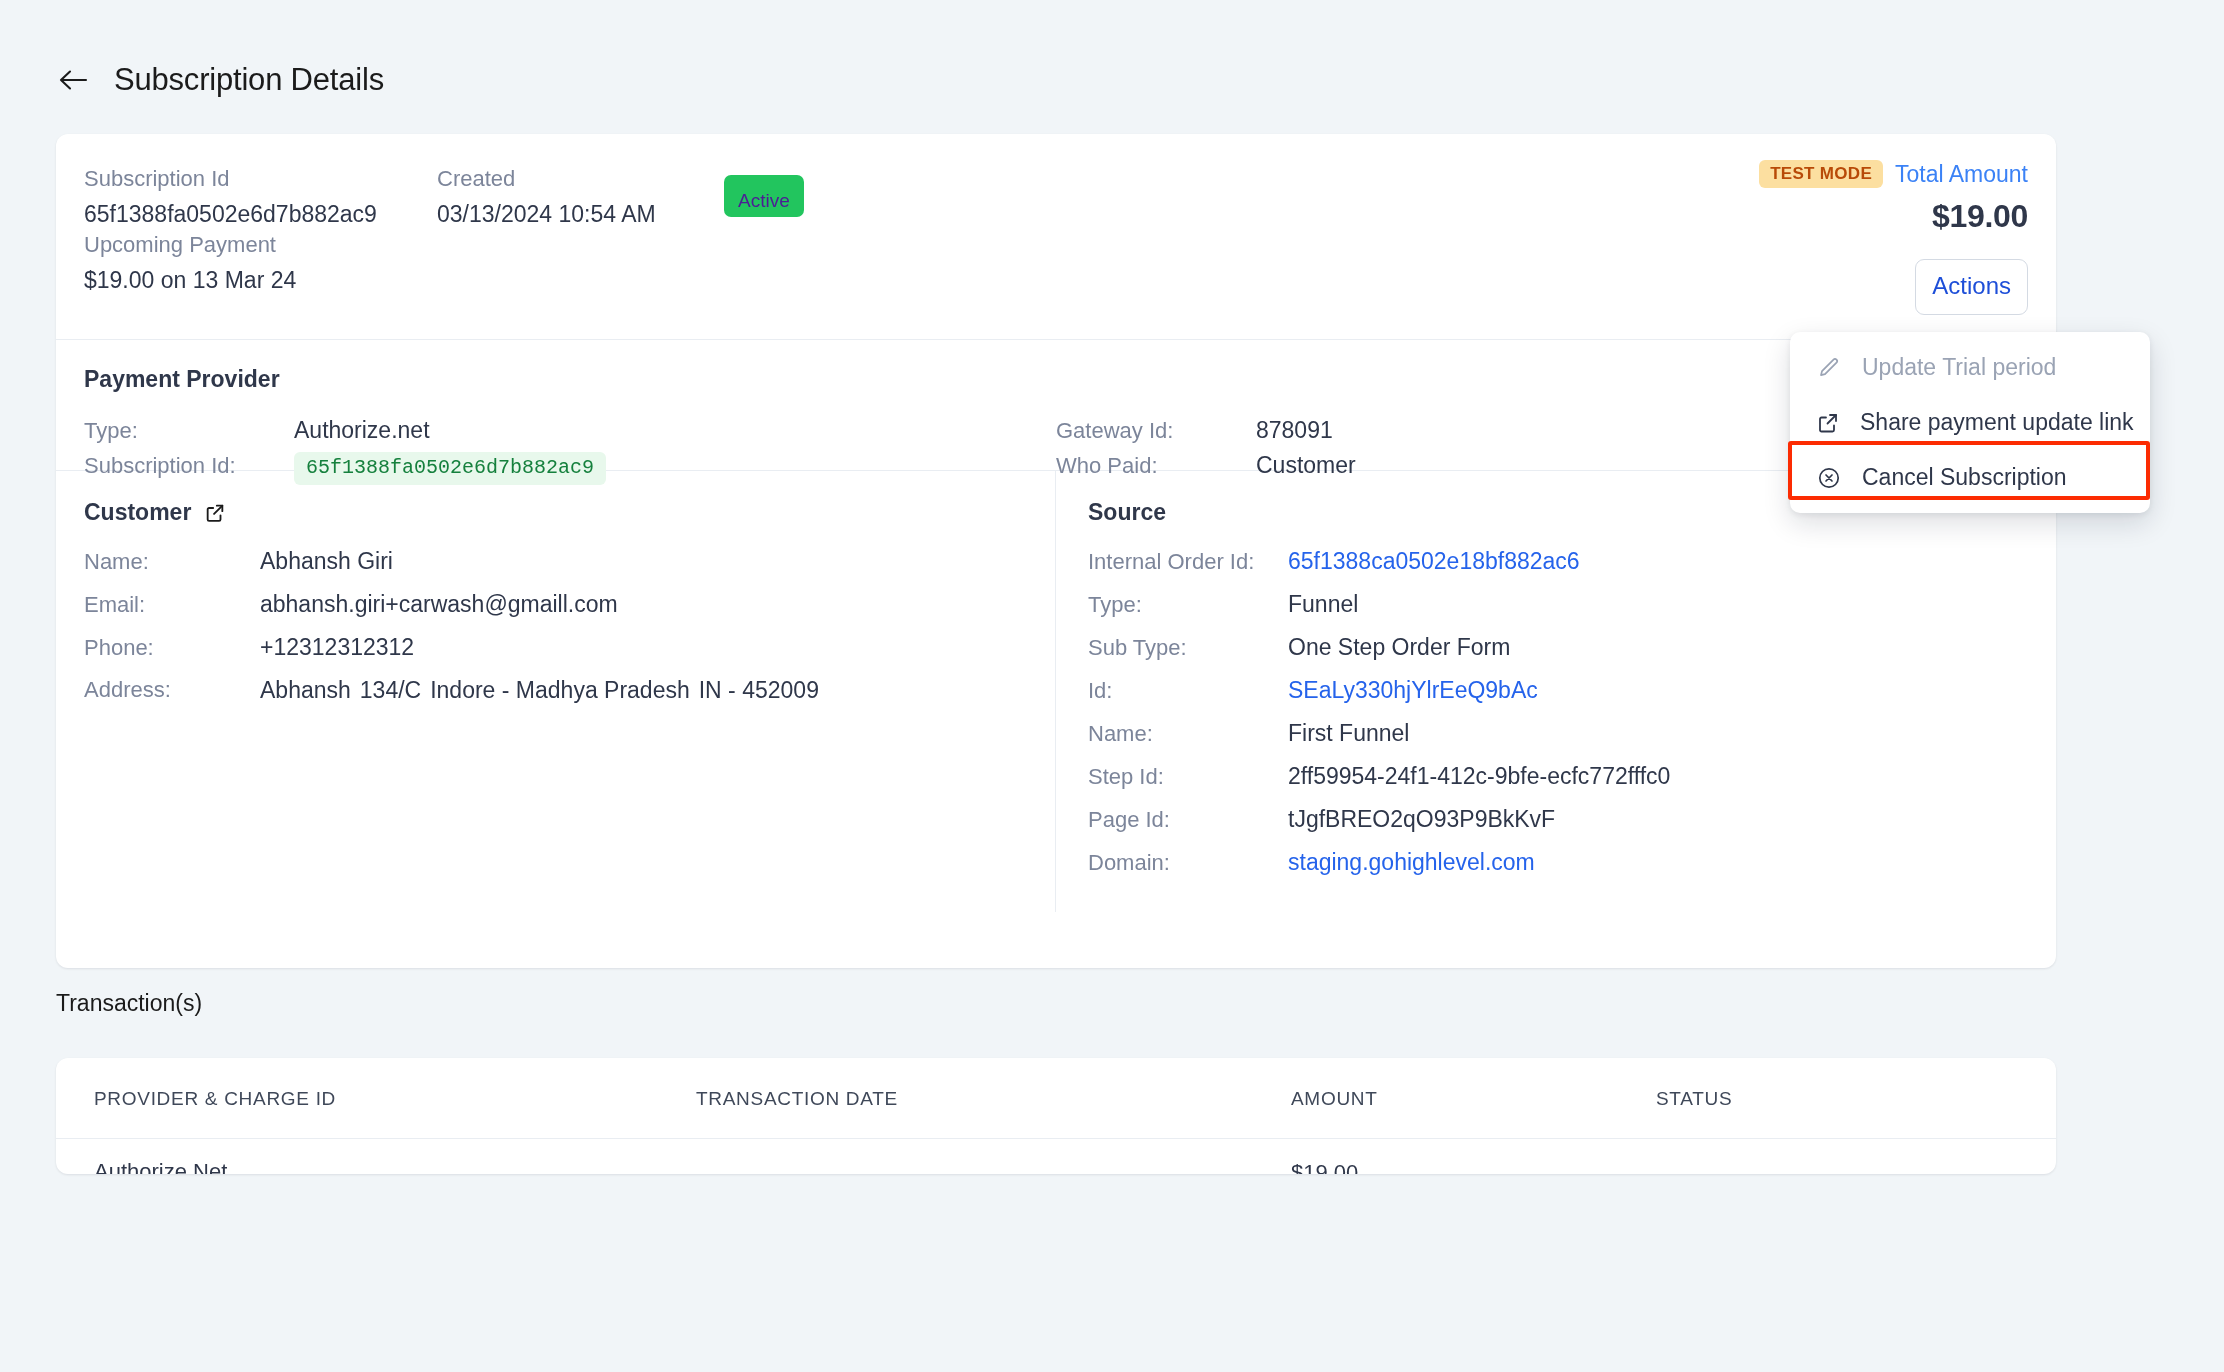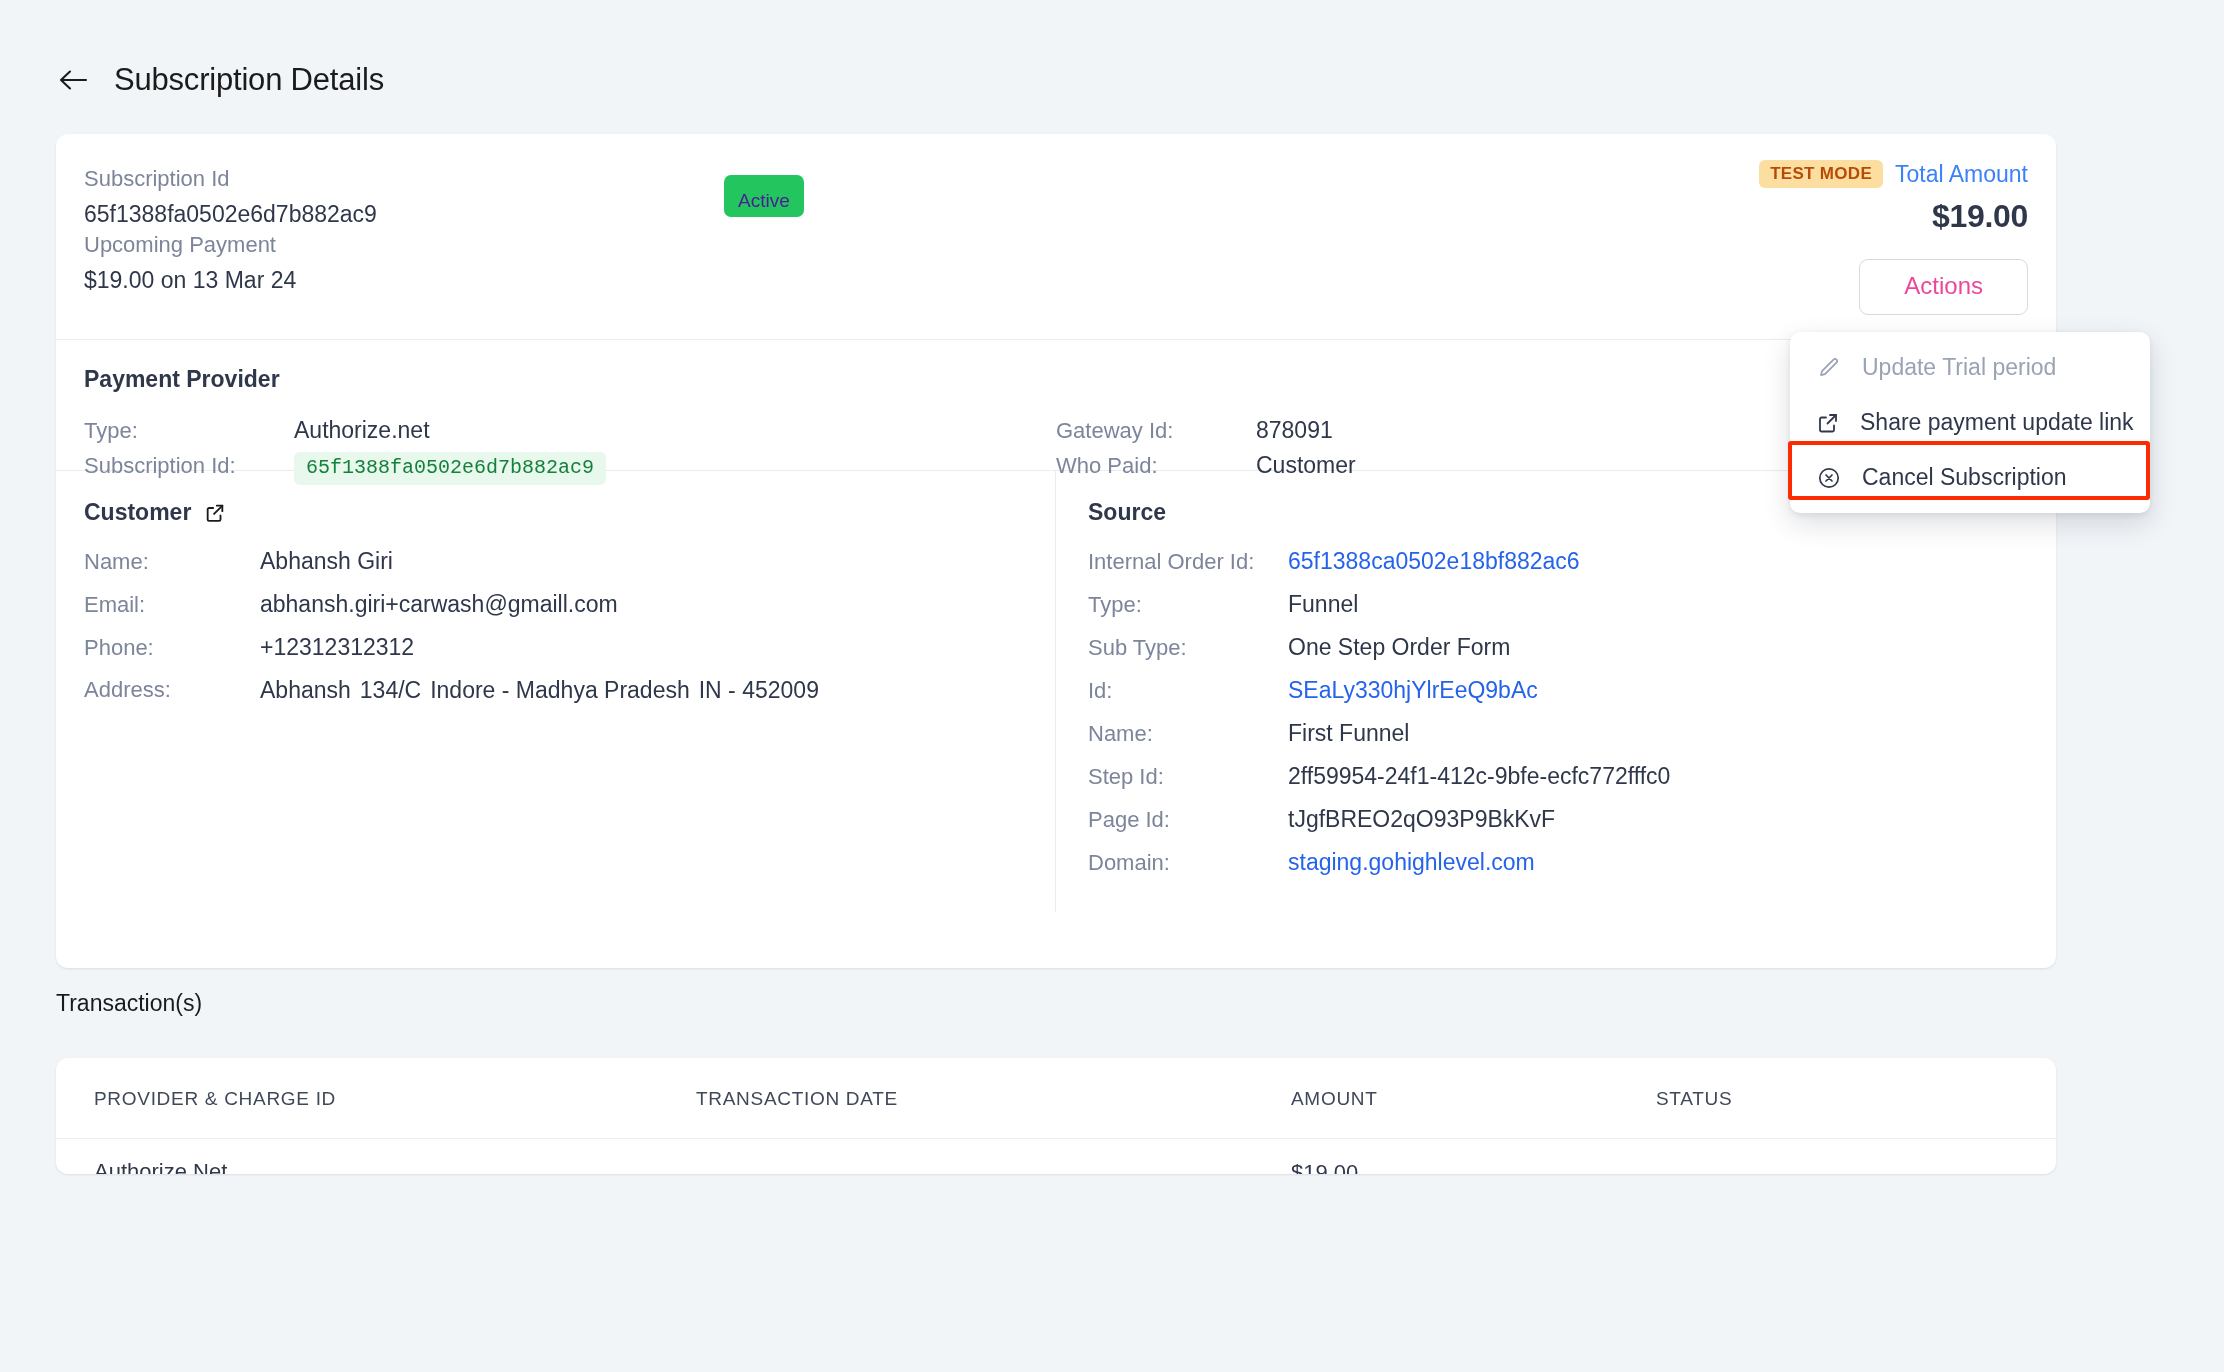--- a/index.html
+++ b/index.html
@@ -117,23 +117,23 @@
     font-weight: 700;
     color: #2f374a;
     letter-spacing: -0.3px;
   }
   .actions-btn {
     margin-top: 24px;
     display: inline-block;
     border: 1px solid #d4dae3;
     border-radius: 9px;
     background: #ffffff;
-    color: #ec4899;
+    color: #1d4ed8;
     font-size: 24px;
-    padding: 12px 44px 14px;
+    padding: 12px 16px 14px;
     cursor: pointer;
     font-family: inherit;
   }
 
   
   .divider-h { border-top: 1px solid #e9edf2; }
 
   .pp-section { position: relative; height: 130px; }
   .pp-title {
     position: absolute; left: 28px; top: 26px;
@@ -308,20 +308,24 @@
 
   <div class="card" id="summary-card">
 
     <div class="summary-top">
 
       <div class="blk-subid">
         <div class="field-label">Subscription Id</div>
         <div class="field-value">65f1388fa0502e6d7b882ac9</div>
       </div>
 
+      <div class="blk-created">
+        <div class="field-label">Created</div>
+        <div class="field-value">03/13/2024 10:54 AM</div>
+      </div>
 
       <div class="badge-active">Active</div>
 
       <div class="blk-upcoming">
         <div class="field-label">Upcoming Payment</div>
         <div class="field-value">$19.00 on 13 Mar 24</div>
       </div>
 
       <div class="topright">
         <div class="topright-line1">

